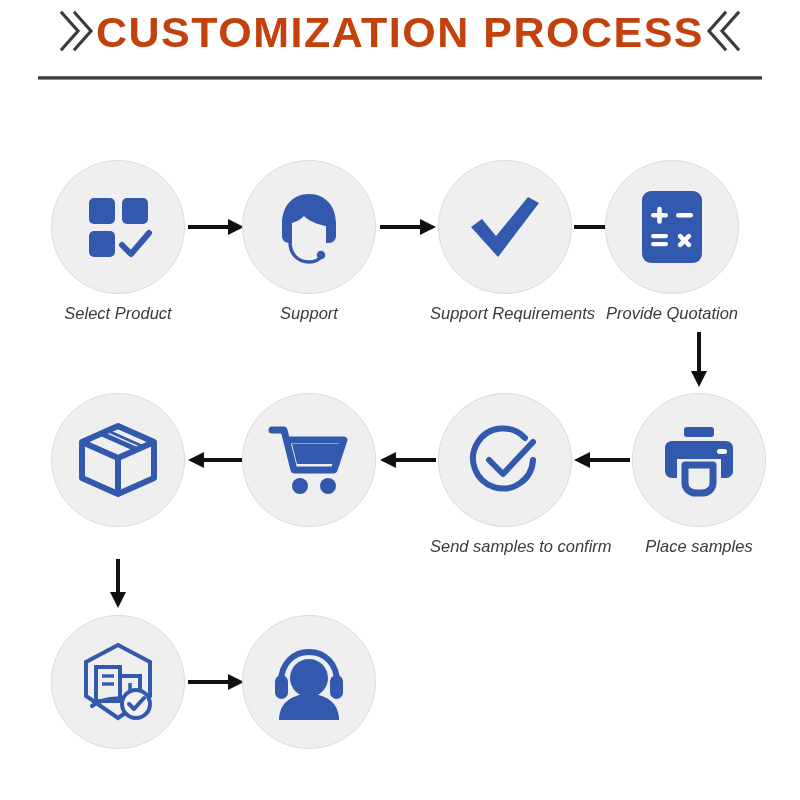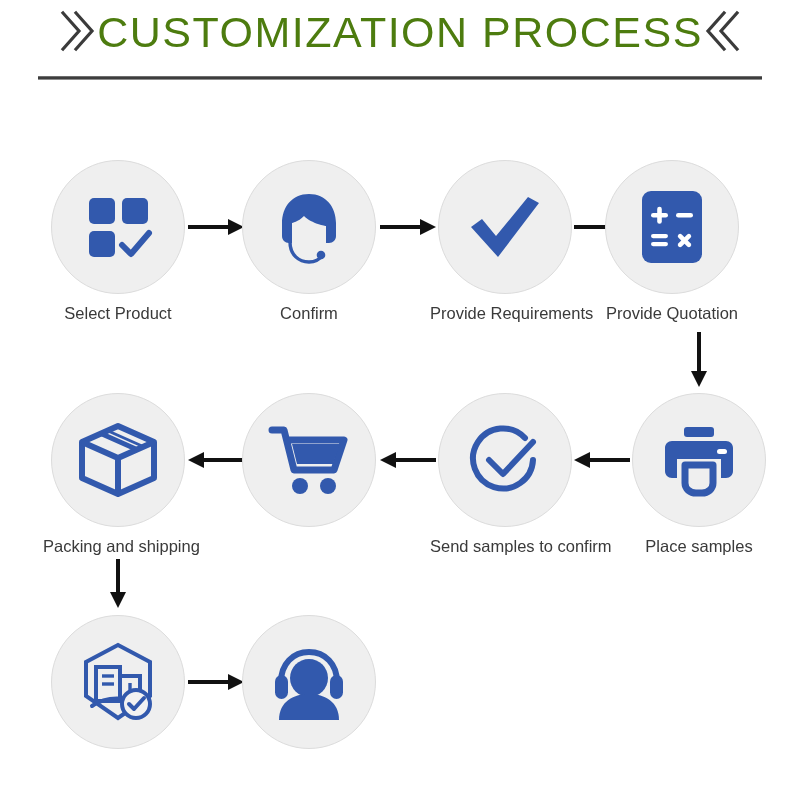--- a/index.html
+++ b/index.html
@@ -34,23 +34,23 @@
     left: 0;
     width: 800px;
     text-align: center;
     white-space: nowrap;
   }
 
   .title-text {
     display: inline-block;
     font-family: "Liberation Sans", "DejaVu Sans", sans-serif;
     font-size: 43px;
-    font-weight: 400;
+    font-weight: 700;
     letter-spacing: 1.5px;
-    color: #4d7c0f;
+    color: #c2410c;
     vertical-align: middle;
   }
 
   .chev {
     display: inline-block;
     font-size: 46px;
     font-weight: 400;
     color: #3b3b3b;
     vertical-align: middle;
     line-height: 1;
@@ -102,20 +102,21 @@
   .circle svg { display: block; }
 
   .node-label {
     margin-top: 9px;
     font-family: "Liberation Sans", "DejaVu Sans", sans-serif;
     font-size: 16.5px;
     font-weight: 400;
     color: #3a3a3a;
     line-height: 1.25;
     white-space: nowrap;
+    font-style: italic;
   }
   .node-label.wrap { white-space: normal; }
 
   
   .arrow {
     position: absolute;
   }
   .arrow svg { display: block; }
 </style>
 </head>
@@ -168,39 +169,39 @@
         <span>
           <svg width="82" height="82" viewBox="0 0 82 82">
             <path d="M41 8 C24 8 14 21 14 37 L14 50 C14 54 17 57 21 57 L24 57 L24 37
                      C24 37 30 36 36 30 C44 38 58 40 58 40 L58 57 L61 57
                      C65 57 68 54 68 50 L68 37 C68 21 58 8 41 8 Z" fill="#3259AD"></path>
             <path d="M22 50 L22 56 C22 69 31 76 41 76 C47 76 52 73 55 69" fill="none" stroke="#3259AD" stroke-width="3.4" stroke-linecap="round"></path>
             <circle cx="53" cy="69" r="4.3" fill="#3259AD"></circle>
           </svg>
         </span>
       </div>
-      <div class="node-label">Confirm</div>
+      <div class="node-label">Support</div>
     </div>
 
     <div class="arrow" style="left:378px; top:58px;">
       <svg width="60" height="18" viewBox="0 0 60 18">
         <line x1="2" y1="9" x2="44" y2="9" stroke="#111111" stroke-width="4"></line>
         <path d="M42 1 L58 9 L42 17 Z" fill="#111111"></path>
       </svg>
     </div>
 
     <div class="node" style="left:430px;">
       <div class="circle">
         <span>
           <svg width="80" height="80" viewBox="0 0 80 80">
             <path d="M6 40 L17 32 L31 49 L63 10 L74 16 L33 70 Z" fill="#3259AD"></path>
           </svg>
         </span>
       </div>
-      <div class="node-label">Provide Requirements</div>
+      <div class="node-label">Support Requirements</div>
     </div>
 
     <div class="arrow" style="left:572px; top:58px;">
       <svg width="60" height="18" viewBox="0 0 60 18">
         <line x1="2" y1="9" x2="44" y2="9" stroke="#111111" stroke-width="4"></line>
         <path d="M42 1 L58 9 L42 17 Z" fill="#111111"></path>
       </svg>
     </div>
 
     <div class="node" style="left:597px;">
@@ -238,21 +239,20 @@
         <span>
           <svg width="84" height="80" viewBox="0 0 84 80">
             <path d="M42 6 L78 22 L78 58 L42 74 L6 58 L6 22 Z" fill="none" stroke="#3259AD" stroke-width="6" stroke-linejoin="round"></path>
             <path d="M6 22 L42 38 L78 22" fill="none" stroke="#3259AD" stroke-width="6" stroke-linejoin="round"></path>
             <path d="M42 38 L42 74" fill="none" stroke="#3259AD" stroke-width="6"></path>
             <path d="M26 14 L62 30" fill="none" stroke="#3259AD" stroke-width="5"></path>
             <path d="M30 10 L66 26" fill="none" stroke="#3259AD" stroke-width="3"></path>
           </svg>
         </span>
       </div>
-      <div class="node-label">Packing and shipping</div>
     </div>
 
     <div class="arrow" style="left:186px; top:58px;">
       <svg width="60" height="18" viewBox="0 0 60 18">
         <line x1="16" y1="9" x2="58" y2="9" stroke="#111111" stroke-width="4"></line>
         <path d="M18 1 L2 9 L18 17 Z" fill="#111111"></path>
       </svg>
     </div>
 
     <div class="node" style="left:234px;">

